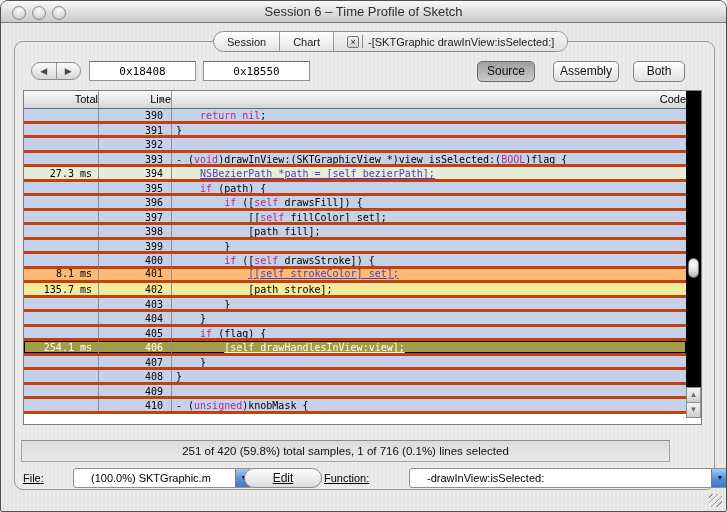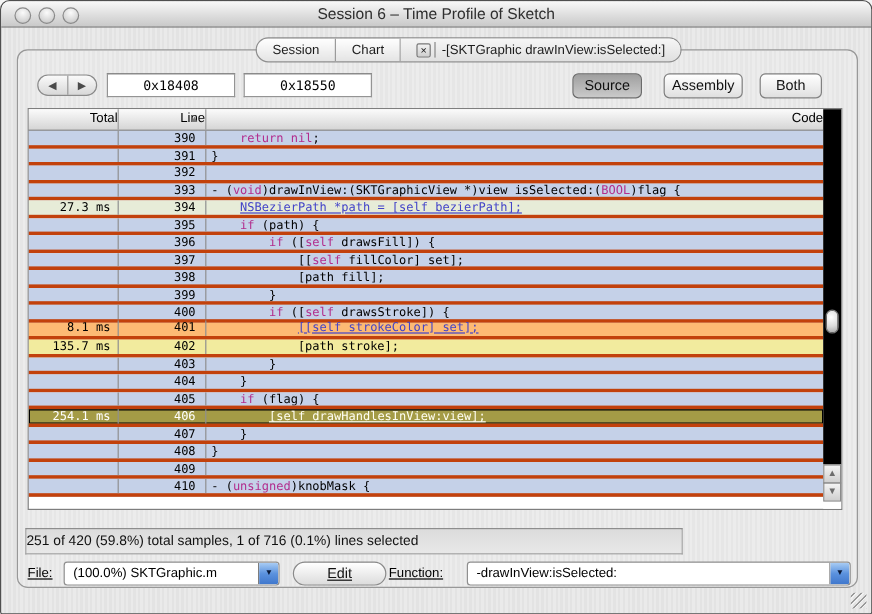--- a/index.html
+++ b/index.html
@@ -110,29 +110,29 @@
   .vthumb { position:absolute; left:2px; top:167px; width:11px; height:20px; border-radius:6px;
             background:radial-gradient(circle at 40% 30%, #ffffff 0%, #dcdcdc 55%, #a8a8a8 100%);
             border:1px solid #777; }
   .sbtn { position:absolute; left:0; width:15px; height:16px;
           background:linear-gradient(#f4f4f4,#cfcfcf); border:1px solid #8b8b8b;
           font-size:8px; color:#6c6c6c; text-align:center; line-height:14px; }
   .sbtn.up { top:296px; } .sbtn.down { top:311px; }
 
   
   .statusbar {
-    position:absolute; left:20px; top:439px; width:548px; height:22px;
+    position:absolute; left:20px; top:439px; width:649px; height:22px;
     border:1px solid #a5a5a5; border-top-color:#8d8d8d;
     background:linear-gradient(#dcdcdc,#e8e8e8);
-    font-size:11.5px; color:#111; line-height:21px;
+    font-size:11.5px; color:#111; text-align:center; line-height:21px;
   }
   .flabel { position:absolute; top:471px; font-size:11px; color:#000;text-decoration:underline; }
   .combo { position:absolute; top:467px; height:20px; border:1px solid #8f8f8f; border-radius:3px;
-           background:#fff; font-size:11px; line-height:18px; color:#000; padding-left:7px;
-           white-space:nowrap; overflow:hidden; }
+           background:#fff; font-size:11px; line-height:18px; color:#000; padding-left:17px;
+           white-space:nowrap; overflow:hidden;margin-left:20px; }
   .combo .cbtn {
     position:absolute; right:0; top:0; bottom:0; width:17px;
     border-left:1px solid #7d7d7d; border-radius:0 2px 2px 0;
     background:linear-gradient(#a8ccf4,#5b92de 50%,#3f77cc);
     text-align:center; font-size:7px; color:#0a1a3a; line-height:18px; padding-left:0;
   }
   .editbtn {
     position:absolute; left:243px; top:467px; width:78px; height:20px;
     border:1px solid #8a8a8a; border-radius:10px;
     background:linear-gradient(#ffffff,#dcdcdc);

